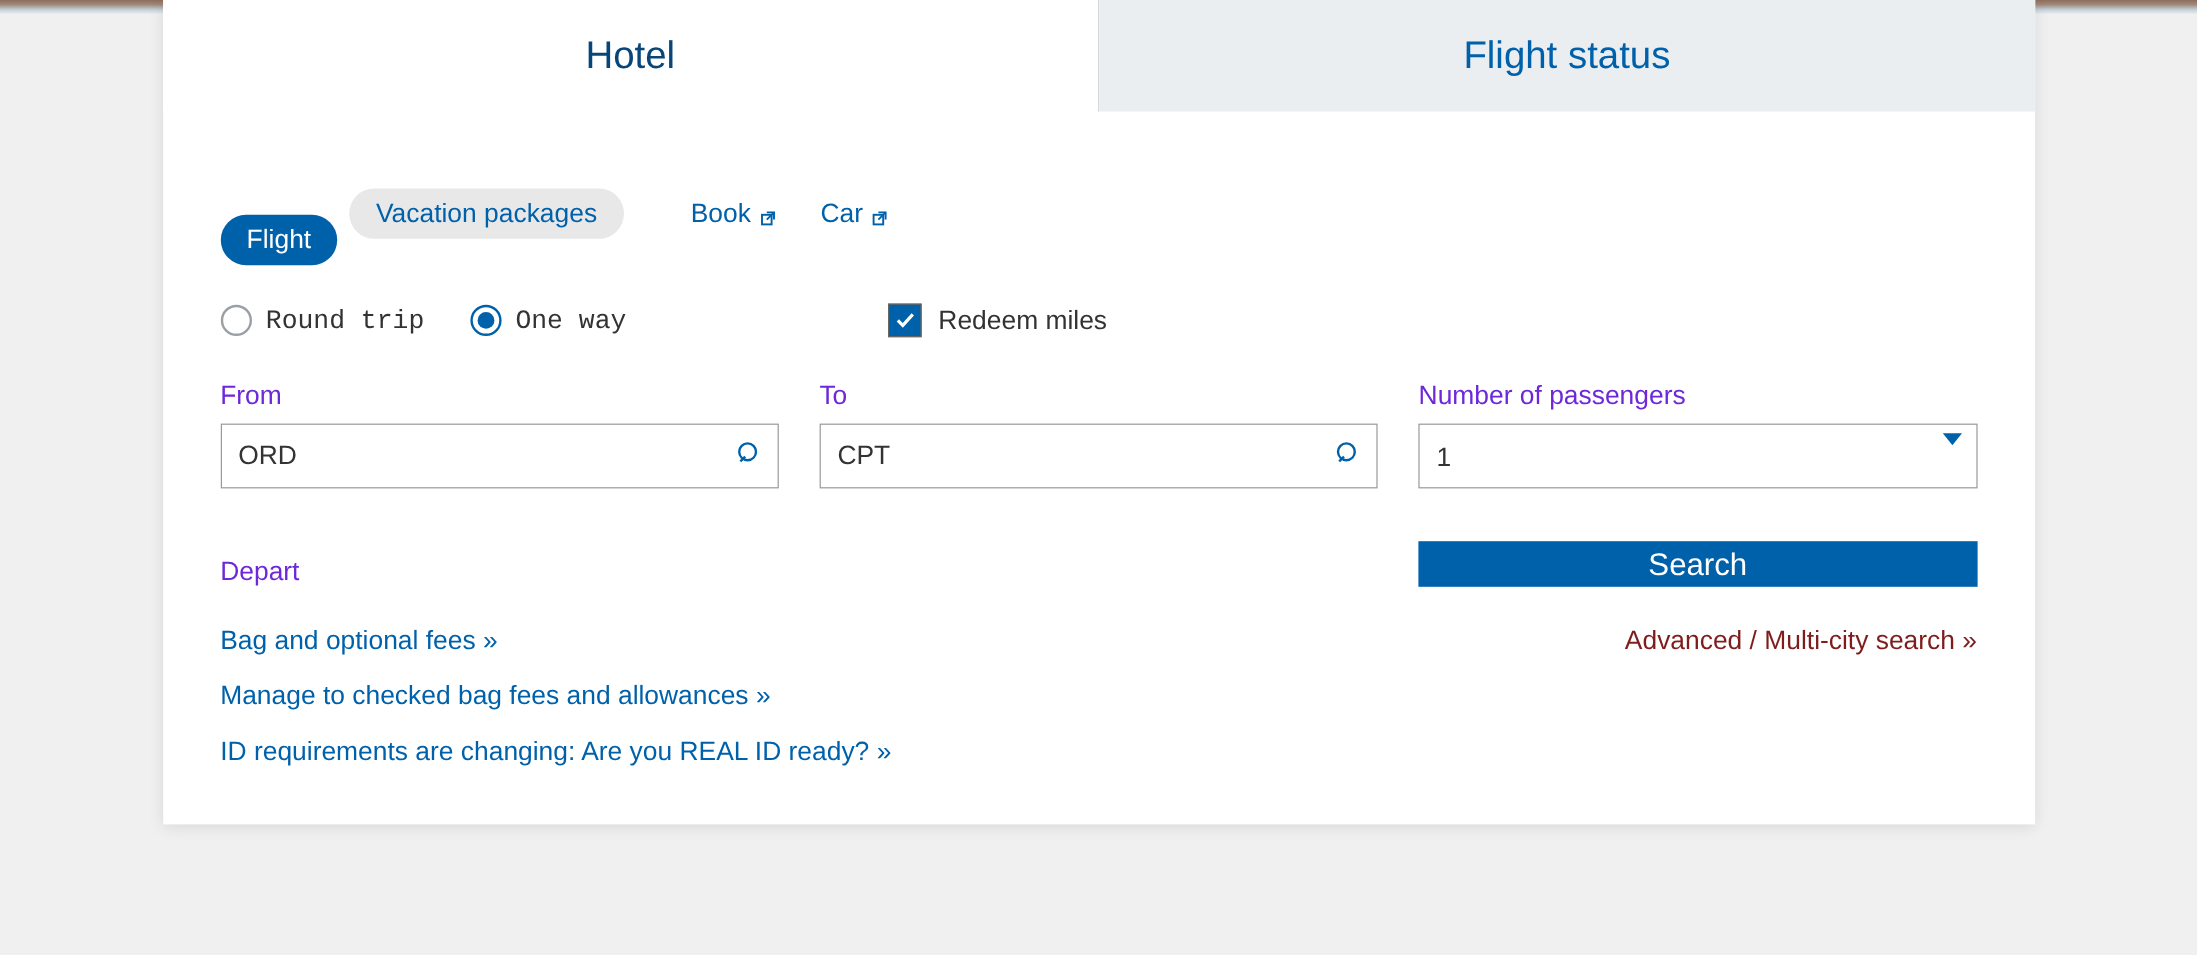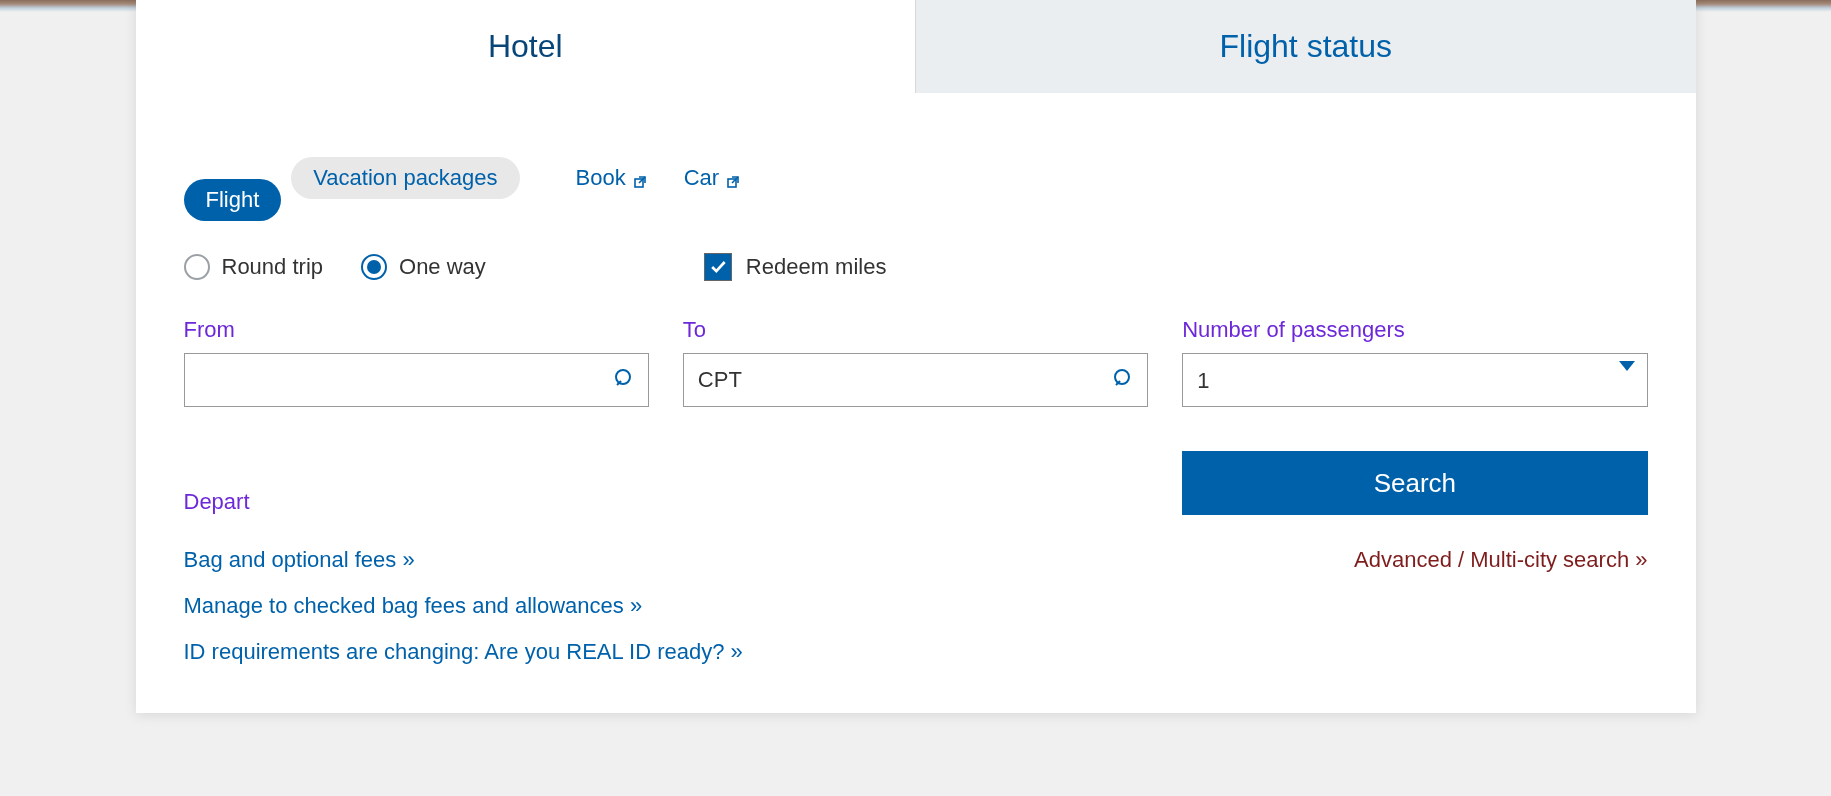--- a/index.html
+++ b/index.html
@@ -57,21 +57,21 @@
     text-decoration: none;
     display: inline-flex;
     align-items: center;
     gap: 6px;
     cursor: pointer;
   }
   .ext-icon {
     width: 16px; height: 16px; display: inline-block;
   }
   .trip-row { display: flex; align-items: center; gap: 38px; margin-top: 32px; }
-  .radio-wrap { display: inline-flex; align-items: flex-end; gap: 12px; cursor: pointer; }
+  .radio-wrap { display: inline-flex; align-items: flex-end; gap: 12px; cursor: pointer; font-family: Liberation Mono, monospace; }
   .radio {
     width: 26px; height: 26px; border-radius: 50%;
     border: 2px solid #9aa0a6; display: inline-flex;
     align-items: center; justify-content: center;
   }
   .radio.checked { border-color: #0061ab; }
   .radio.checked::after {
     content: ""; width: 14px; height: 14px; border-radius: 50%;
     background: #0061ab;
   }
@@ -119,21 +119,21 @@
   }
 
   .second-row {
     display: grid;
     grid-template-columns: 1fr 1fr 1fr;
     gap: 34px;
     margin-top: 30px;
     align-items: end;
   }
   .search-btn {
-    height: 64px;
+    height: 38px;
     background: #0061ab;
     color: #fff;
     font-size: 26px;
     border: none;
     cursor: pointer;
     width: 100%;
   }
 
   .footer-row {
     display: flex; justify-content: space-between; align-items: flex-start;
@@ -202,20 +202,21 @@
           </svg>
         </span>
         <span class="check-label">Redeem miles</span>
       </label>
     </div>
 
     <div class="fields">
       <div class="field-group">
         <label class="field-label">From</label>
         <div class="input-wrap">
+          <input type="text" value="ORD" style="">
           <span class="input-icon">
             <svg viewBox="0 0 24 24" width="24" height="24" fill="none" stroke="#0061ab" stroke-width="2">
               <circle cx="11" cy="11" r="7"></circle>
                 <path d="M5 19l4-4"></path>
             </svg>
           </span>
         </div>
       </div>
       <div class="field-group">
         <label class="field-label">To</label>

